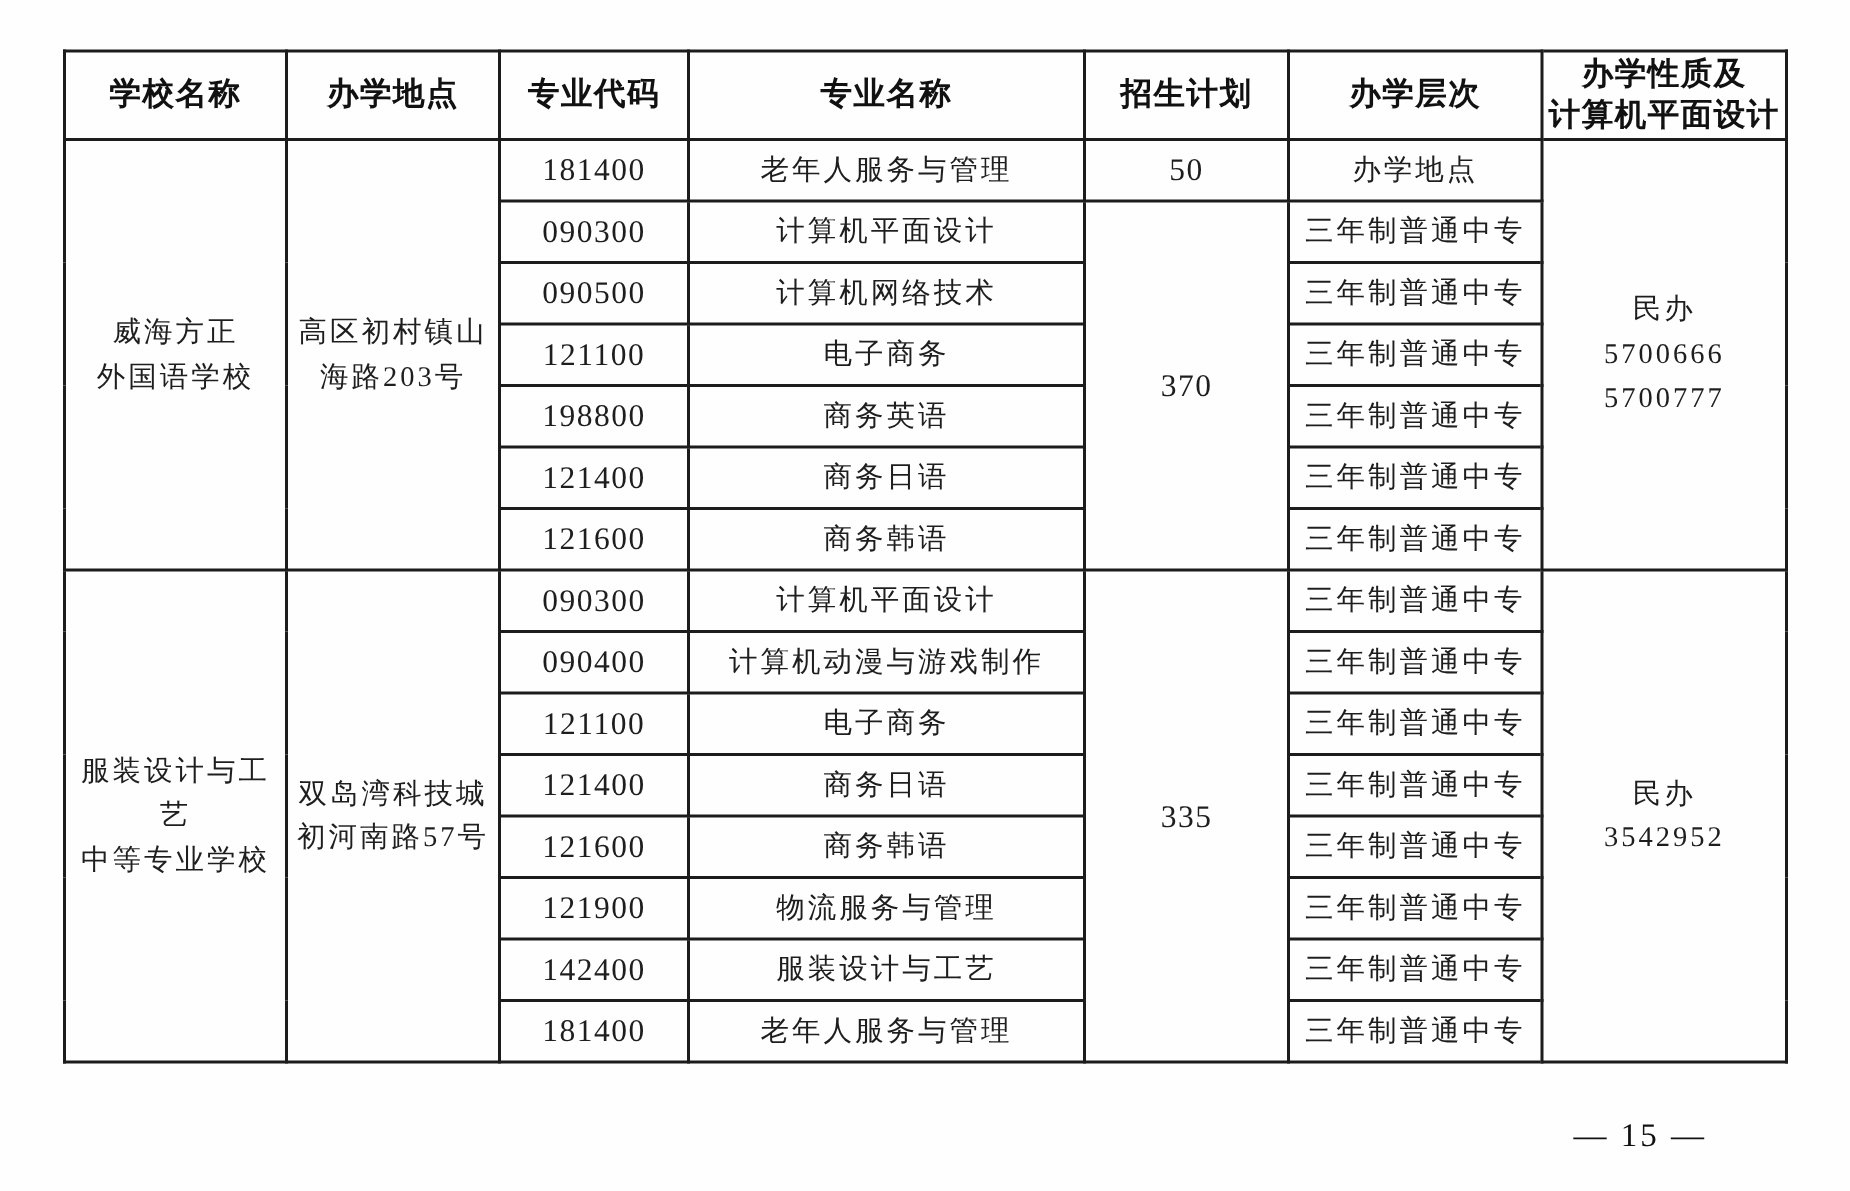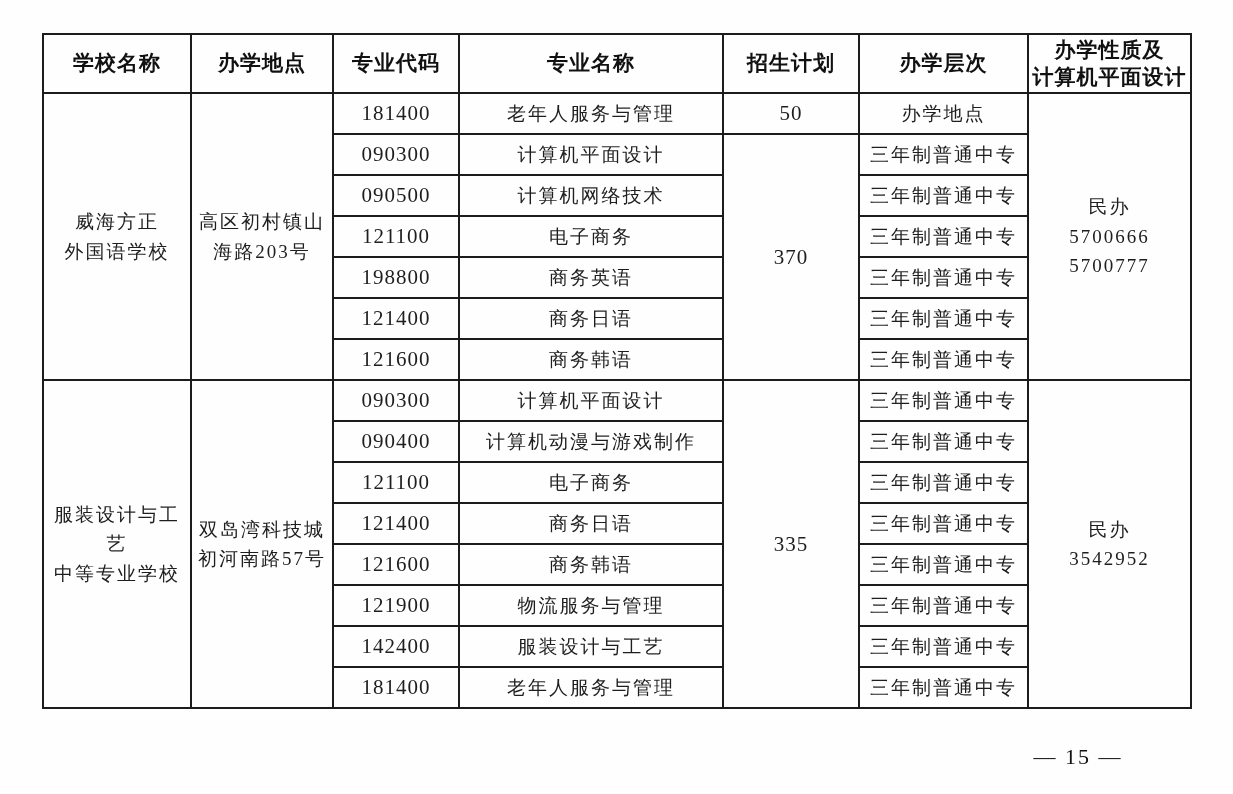--- a/index.html
+++ b/index.html
@@ -59,21 +59,21 @@
     font-size: 21px;
   }
   .line {
     display: block;
   }
   .page-number {
     position: absolute;
     left: 1018px;
     top: 744px;
     width: 120px;
-    text-align: center;
+    text-align: right;
     font-size: 22px;
     letter-spacing: 2px;
     color: #111;
     font-family: "Liberation Serif", "DejaVu Serif", serif;
   }
 </style>
 </head>
 <body>
 
 <div class="page">

